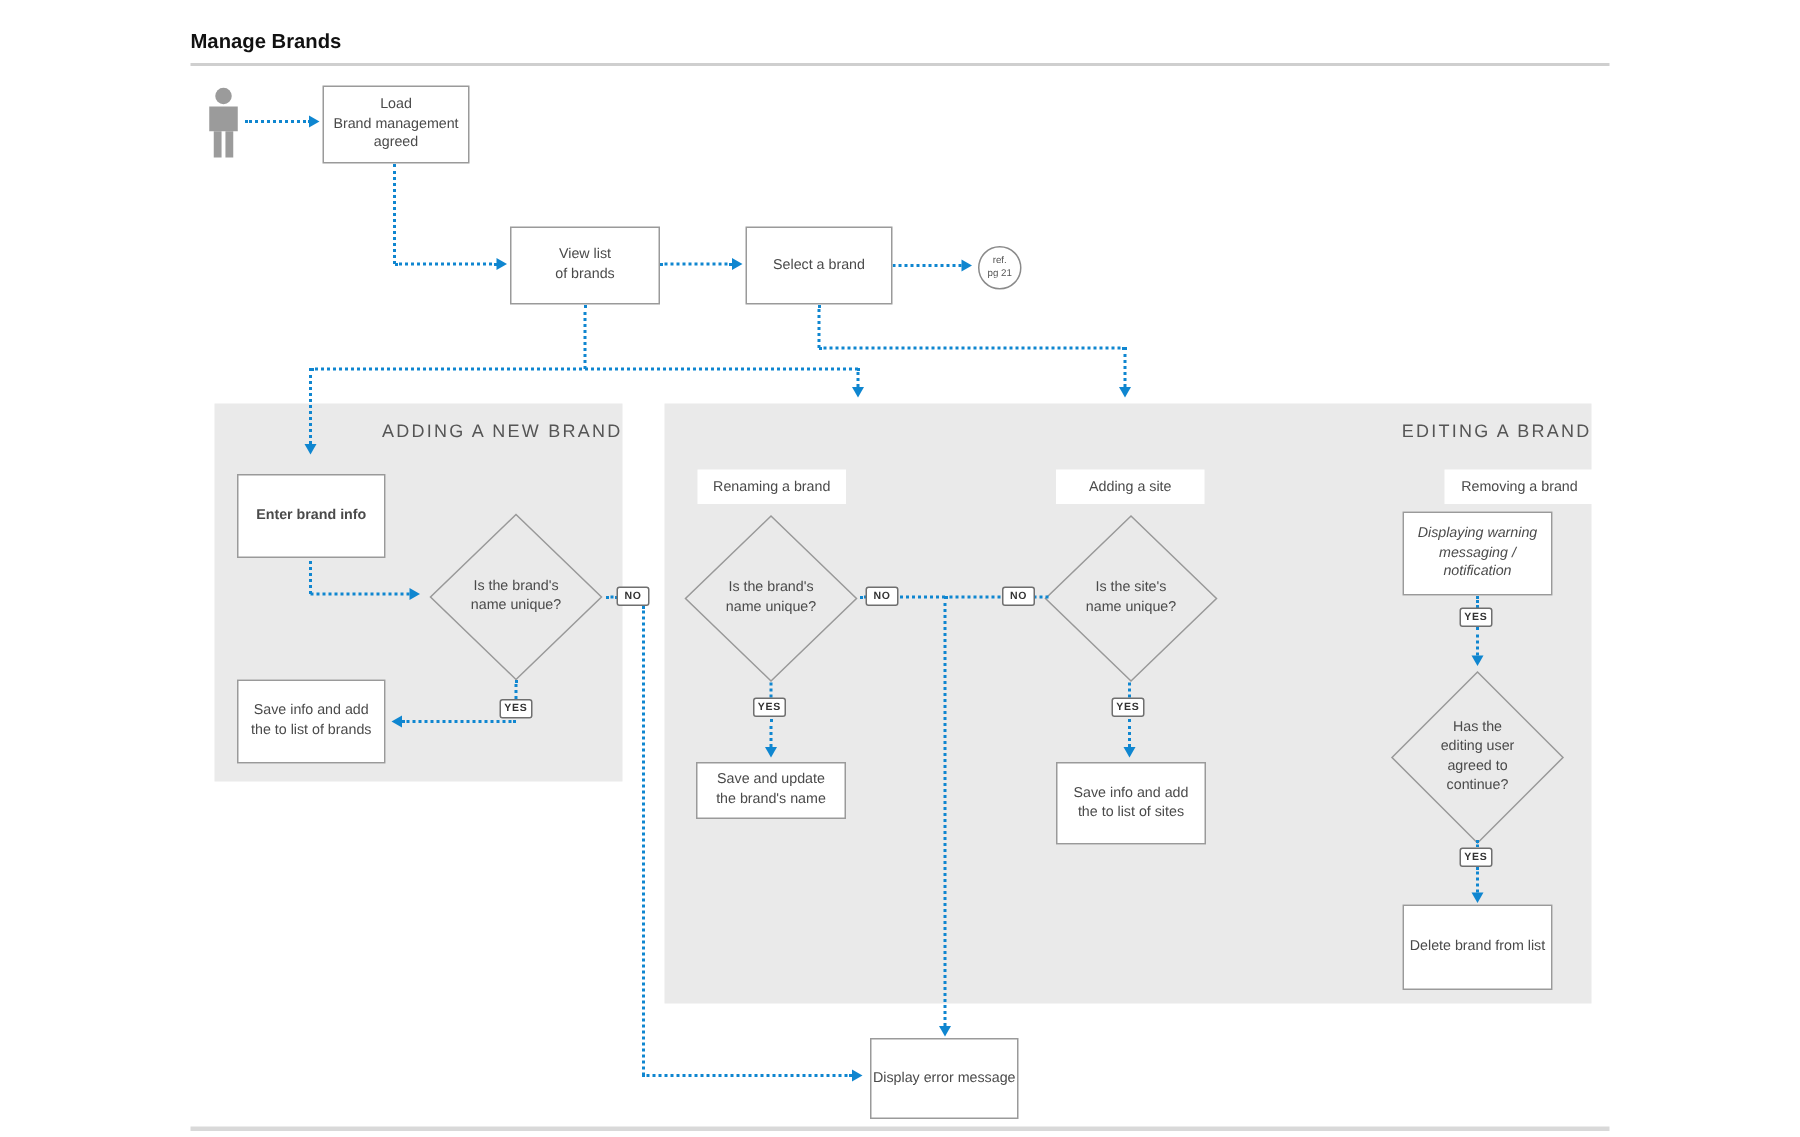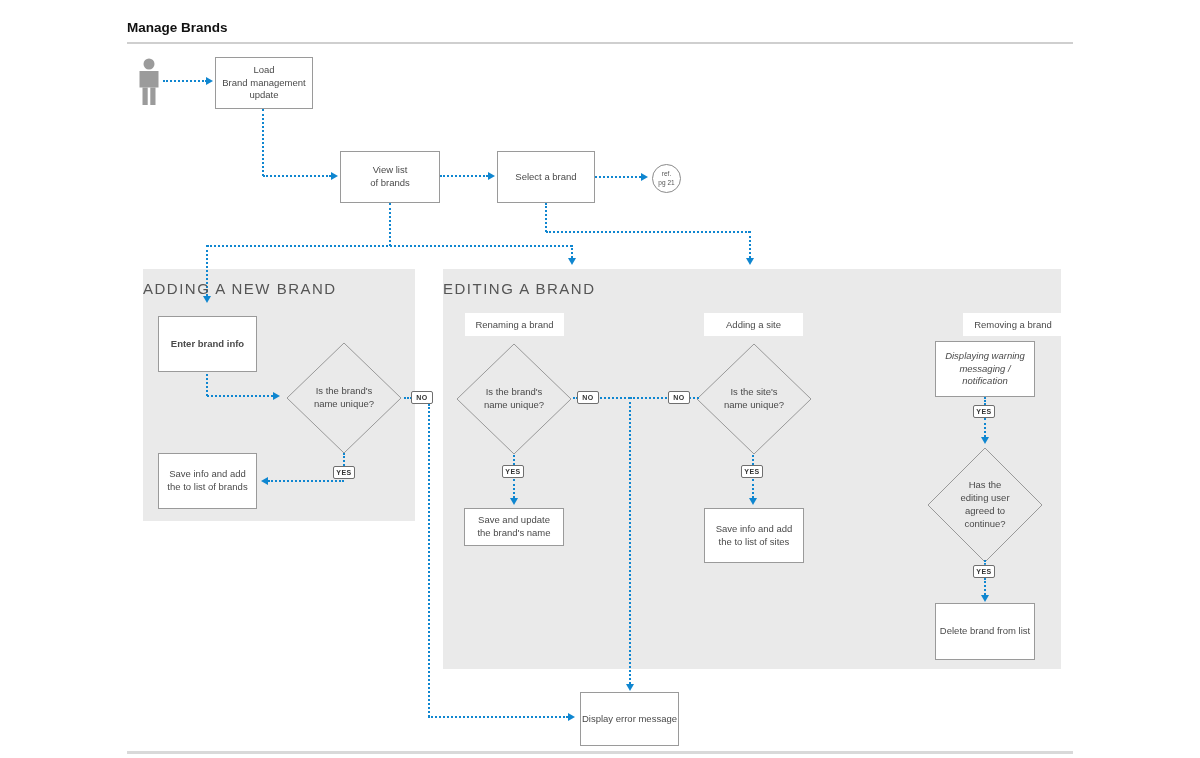--- a/index.html
+++ b/index.html
@@ -2,21 +2,21 @@
 <html><head>
 <meta charset="utf-8">
 <style>
   html,body{margin:0;padding:0;background:#fff;}
   #canvas{position:relative;width:1200px;height:758px;background:#ffffff;overflow:hidden;
           font-family:"Liberation Sans",sans-serif;}
   .title{position:absolute;left:127px;top:20px;font-size:13.5px;font-weight:bold;color:#111;}
   .rule{position:absolute;height:0;border-top:2px solid #cfcfcf;}
   .rule-bottom{border-top:3px solid #d9d9d9;}
   .panel{position:absolute;background:#eaeaea;z-index:0;}
-  .panel-header{position:absolute;text-align:left;font-size:15px;letter-spacing:1.5px;color:#555;z-index:2;}
+  .panel-header{position:absolute;text-align:right;font-size:12px;letter-spacing:1.5px;color:#555;z-index:2;}
   .box{position:absolute;background:#fff;border:1px solid #9a9a9a;display:flex;align-items:center;
        justify-content:center;text-align:center;font-size:9.5px;color:#4a4a4a;line-height:1.35;
        white-space:pre-line;z-index:2;box-sizing:border-box;}
   .label{position:absolute;background:#fff;display:flex;align-items:center;justify-content:center;
        text-align:right;font-size:9.5px;color:#4a4a4a;white-space:pre-line;z-index:2;box-sizing:border-box;}
   .circle{position:absolute;background:#fff;border:1px solid #8a8a8a;border-radius:50%;display:flex;
        align-items:center;justify-content:center;text-align:center;font-size:6.5px;color:#555;
        line-height:1.25;white-space:pre-line;z-index:2;box-sizing:border-box;}
   .dsvg{position:absolute;z-index:1;}
   .dtext{position:absolute;display:flex;align-items:center;justify-content:center;text-align:center;
@@ -45,21 +45,21 @@
 
   <svg class="user" style="left:136px;top:58px;" width="26" height="48" viewBox="0 0 26 48">
     <circle cx="13" cy="6" r="5.5" fill="#9b9b9b"></circle>
     <rect x="3.5" y="13" width="19" height="16.5" fill="#9b9b9b"></rect>
     <rect x="6.5" y="29.5" width="5.2" height="17.5" fill="#9b9b9b"></rect>
     <rect x="14.3" y="29.5" width="5.2" height="17.5" fill="#9b9b9b"></rect>
   </svg>
 
   <div class="box" style="left:215px;top:57px;width:98px;height:52px;">Load
 Brand management
-update</div>
+agreed</div>
   <div class="box" style="left:497px;top:151px;width:98px;height:52px;">Select a brand</div>
   <div class="box" style="left:340px;top:151px;width:100px;height:52px;">View list
 of brands</div>
   <div class="circle" style="left:652px;top:164px;width:29px;height:29px;">ref.
 pg 21</div>
 
   <div class="panel" style="left:143px;top:269px;width:272px;height:252px;"></div>
   <div class="panel-header" style="left:143px;top:280px;width:272px;">ADDING A NEW BRAND</div>
   <div class="panel" style="left:443px;top:269px;width:618px;height:400px;"></div>
   <div class="panel-header" style="left:443px;top:280px;width:618px;">EDITING A BRAND</div>

